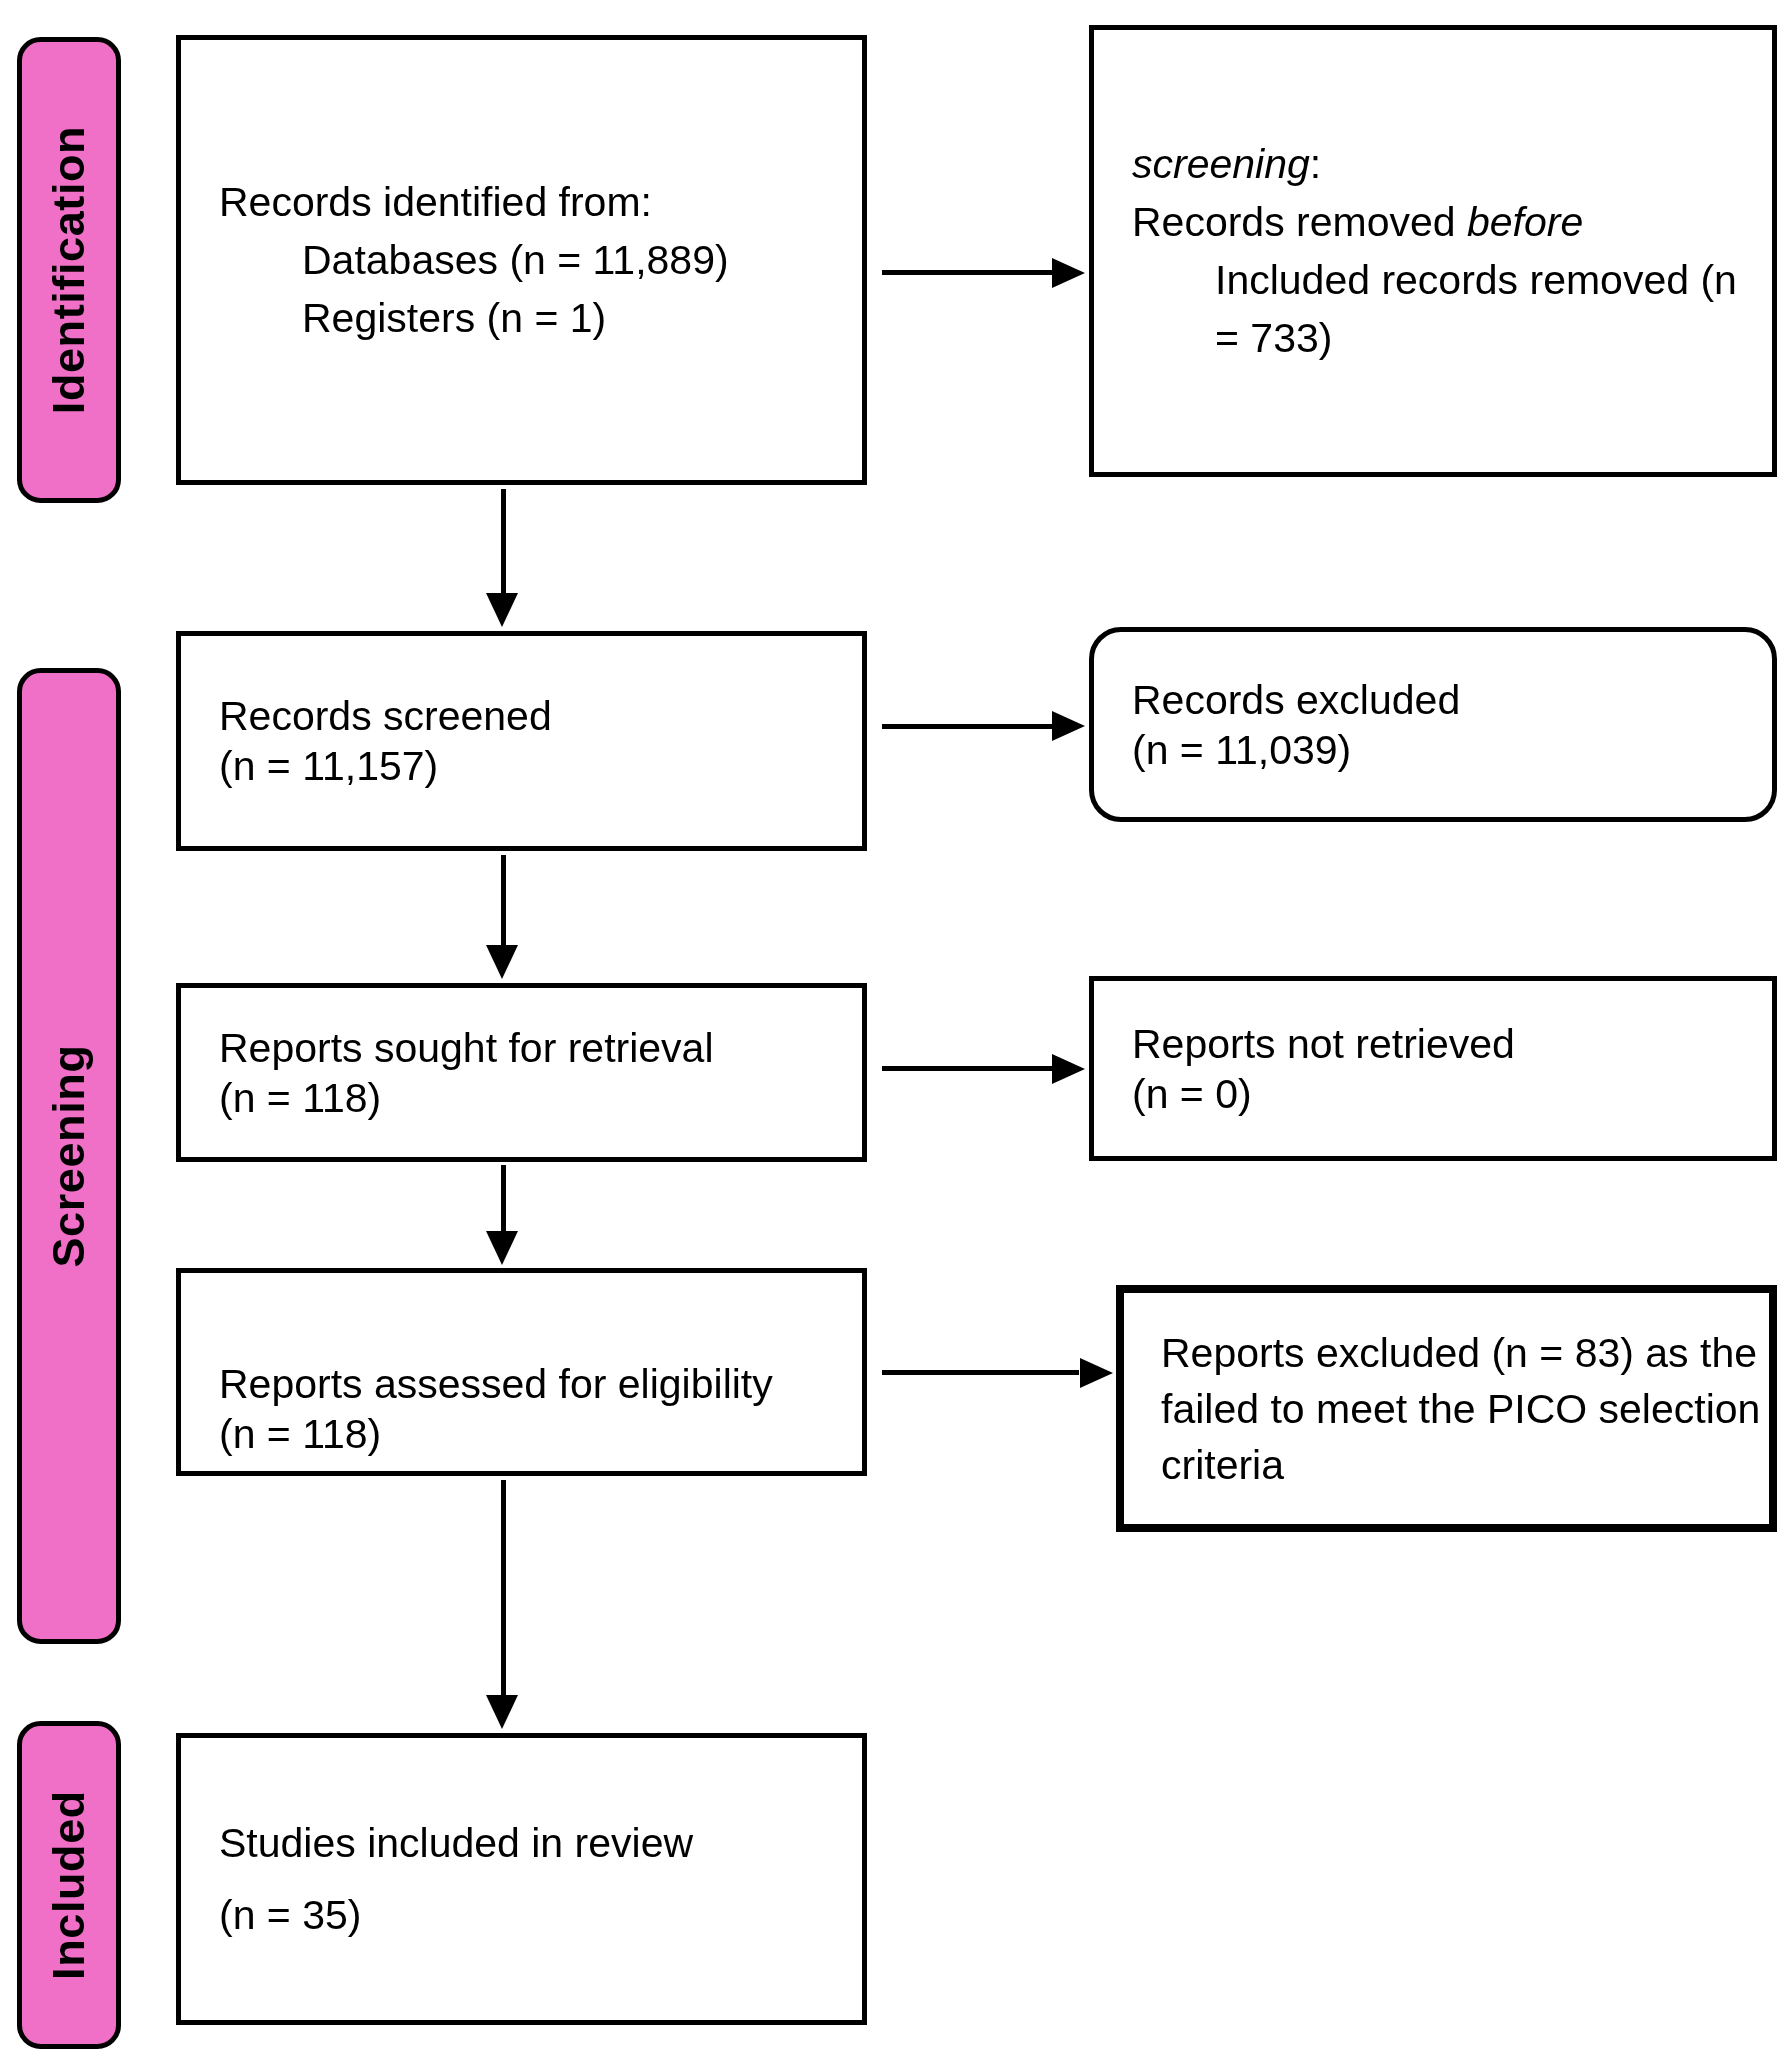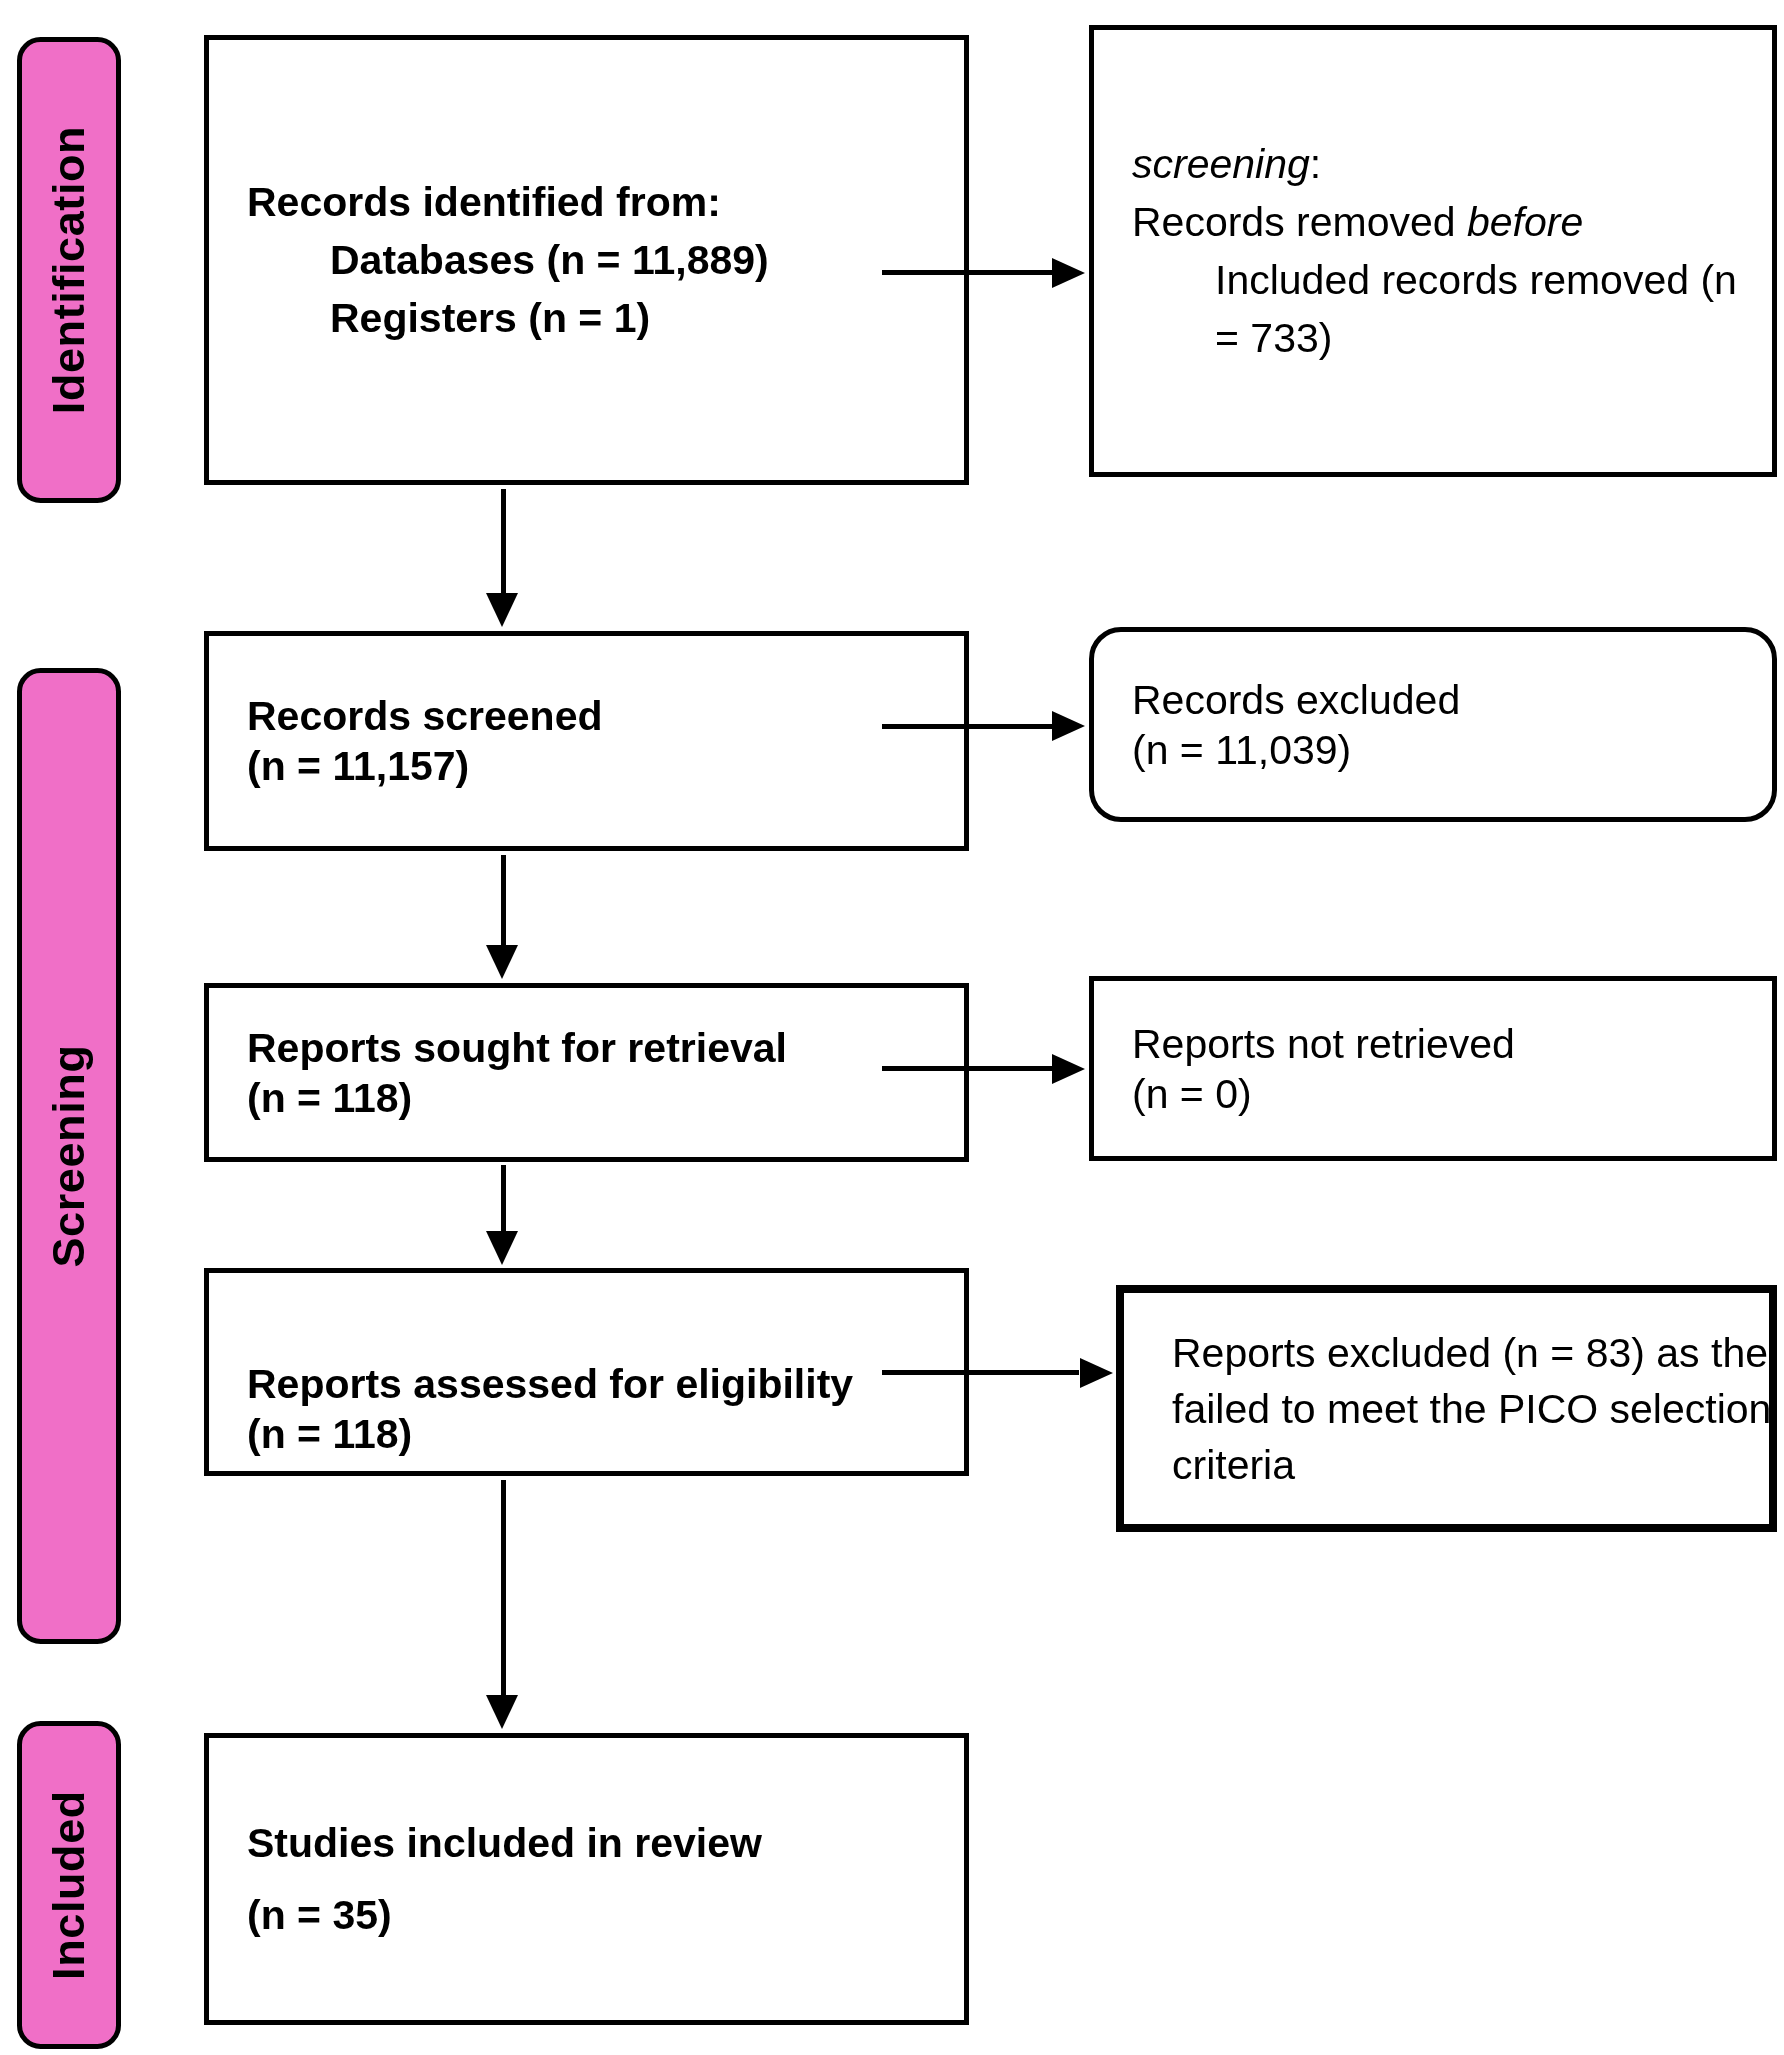--- a/index.html
+++ b/index.html
@@ -47,36 +47,36 @@
     flex-direction: column;
     justify-content: center;
     padding: 11.8px 20.7px 11.8px 38px;
     font-size: 41px;
     line-height: 50px;
   }
   .fbox .line { white-space: nowrap; }
   .fbox .line.ind { margin-left: 83px; }
   .fbox .em { font-style: italic; }
 
-  .col-left  { left: 204px;  width: 765px; font-weight: bold; }
+  .col-left  { left: 176px;  width: 691px; }
   .col-right { left: 1089px; width: 688px; }
 
   #box-records-identified { top: 35px;   height: 450px; line-height: 58px; }
   #box-records-removed    { top: 25px;   height: 452px; line-height: 58px; }
   #box-records-screened   { top: 631px; height: 220px; }
   #box-records-excluded   { top: 627px; height: 195px; border-radius: 32px; }
   #box-reports-sought     { top: 983px; height: 179px; }
   #box-reports-not-retrieved { top: 976px; height: 185px; }
   #box-reports-assessed   { top: 1268px; height: 208px; justify-content: flex-end; }
   #box-reports-excluded-pico {
     left: 1116px; width: 661px;
     top: 1285px; height: 247px;
     border-width: 8.3px;
     line-height: 56px;
-    padding-left: 48px; padding-right: 11.8px;
+    padding-left: 37px; padding-right: 11.8px;
   }
   #box-studies-included   { top: 1733px; height: 292px; gap: 22px; }
 
   
   .va-shaft { position: absolute; width: 5.3px; background: #000000; }
   .va-head  { position: absolute; width: 0; height: 0;
               border-left: 16.5px solid transparent;
               border-right: 16.5px solid transparent;
               border-top: 34px solid #000000; }
   .ha-shaft { position: absolute; height: 5.3px; background: #000000; }

